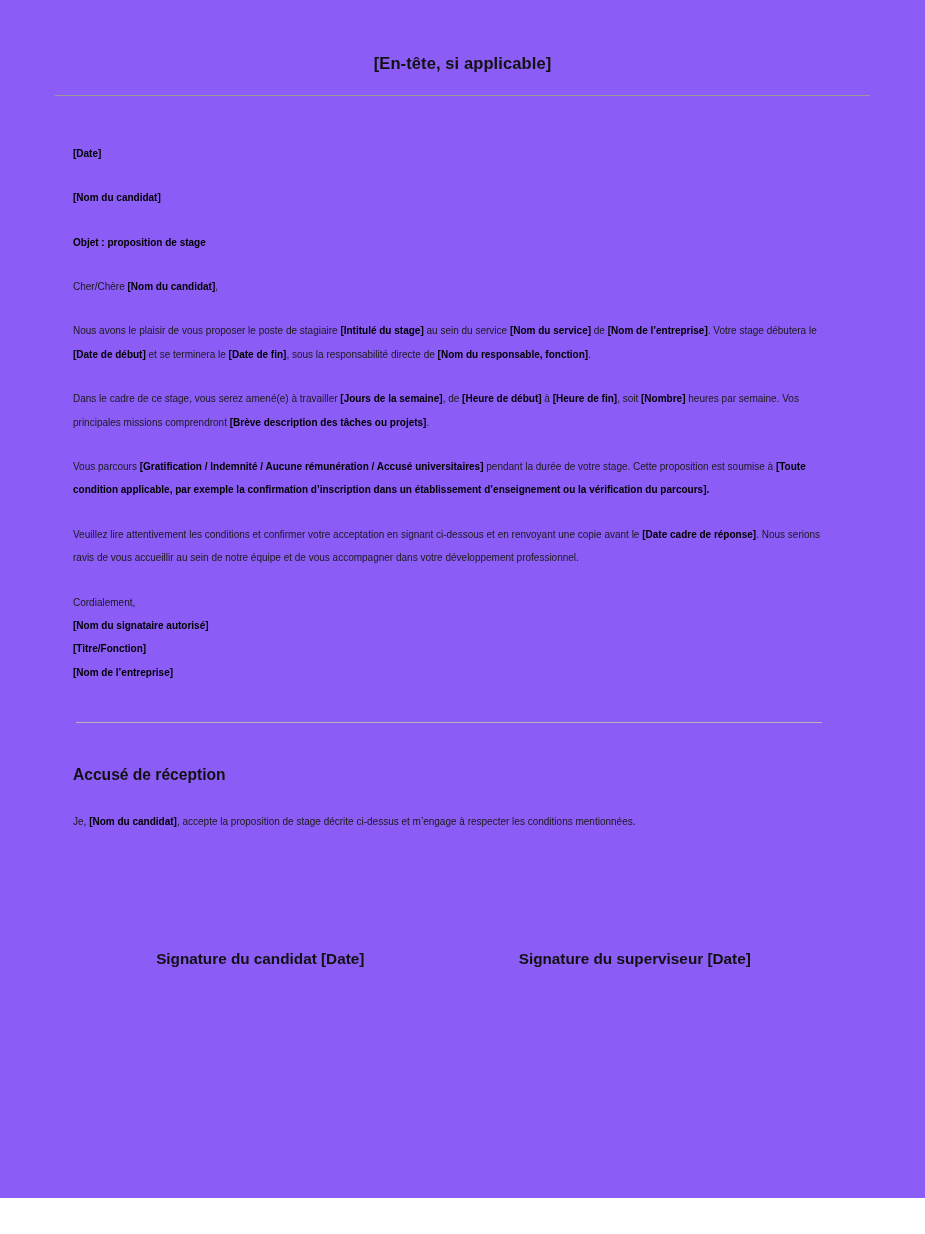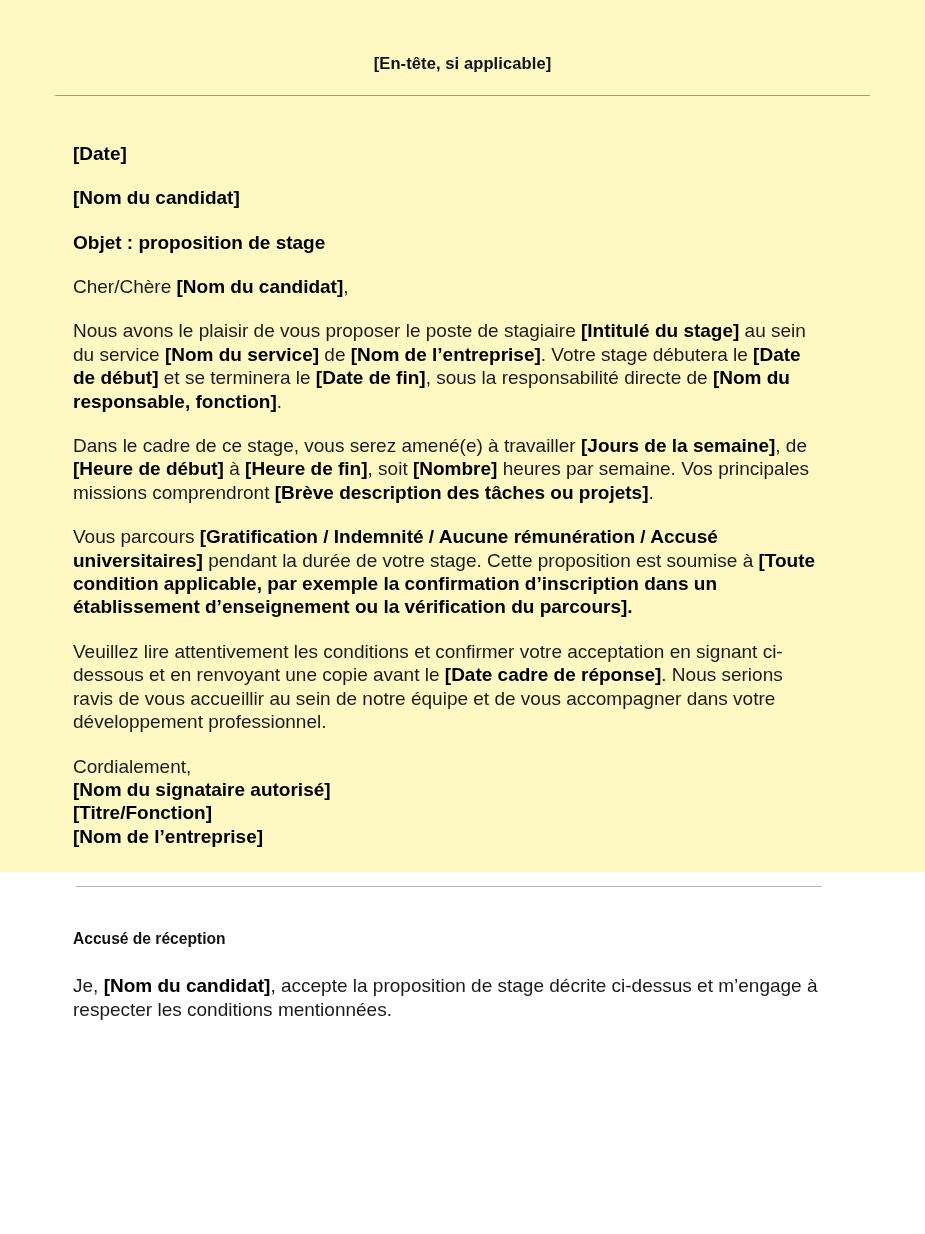--- a/index.html
+++ b/index.html
@@ -11,23 +11,23 @@
     width: 925px;
     height: 1234px;
     font-family: "Liberation Sans", sans-serif;
     color: #111111;
     position: relative;
     overflow: hidden;
   }
 
   .page {
     width: 925px;
-    height: 872px;
+    height: 1198px;
     box-sizing: border-box;
-    background: #fef9c3;
+    background: #8b5cf6;
     position: relative;
   }
 
   
   .doc-header {
     text-align: center;
     font-weight: bold;
     font-size: 16.5px;
     letter-spacing: 0.1px;
     color: #111111;
@@ -42,21 +42,21 @@
   }
 
   
   .body-wrap {
     margin-left: 73px;
     width: 749px;
     padding-top: 46px;
   }
 
   .block {
-    font-size: 19px;
+    font-size: 10px;
     line-height: 23.4px;
     color: #1a1a1a;
     margin: 0 0 21px 0;
     text-align: left;
   }
   .block:last-child { margin-bottom: 0; }
 
   .tight { margin-bottom: 21px; }
   .tight .line { display: block; }
 
@@ -154,15 +154,25 @@
       <b class="line">[Titre/Fonction]</b>
       <b class="line">[Nom de l’entreprise]</b>
     </p>
 
     <hr class="ack-rule">
 
     <div class="ack-title">Accusé de réception</div>
 
     <p class="block ack-text"><span>Je, </span><b>[Nom du candidat]</b><span>, accepte la proposition de stage décrite ci-dessus et m’engage à respecter les conditions mentionnées.</span></p>
 
+    <div class="sig-row">
+      <div class="sig-col">
+        <div class="sig-line">______________________________</div>
+        <div class="sig-label">Signature du candidat [Date]</div>
+      </div>
+      <div class="sig-col">
+        <div class="sig-line">______________________________</div>
+        <div class="sig-label">Signature du superviseur [Date]</div>
+      </div>
+    </div>
 
   </div>
 </div>
 
 </body></html>

